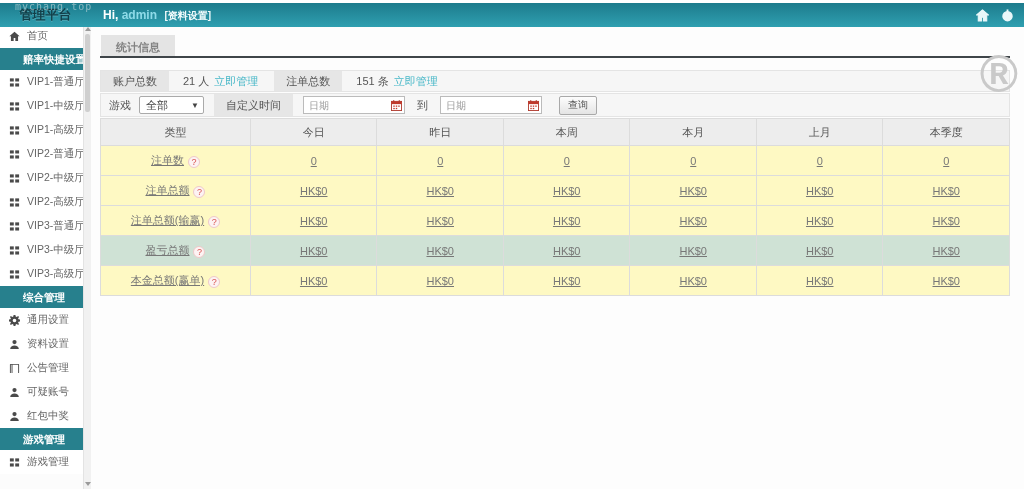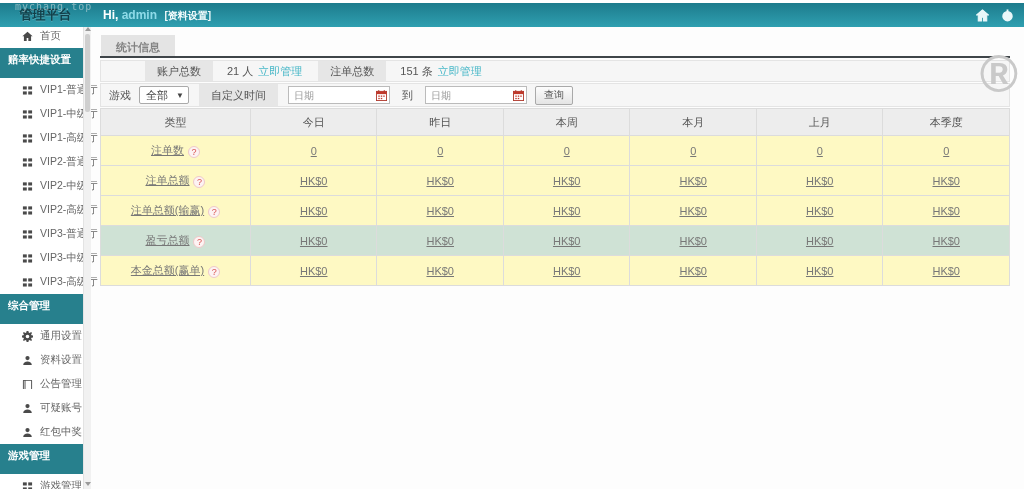--- a/index.html
+++ b/index.html
@@ -16,60 +16,60 @@
   .greet { margin-left:12px; color:#fff; font-weight:bold; font-size:12px; }
   .greet .uname { color:var(--username-blue,#8fdbe9); }
   .greet .profile { color:#f2fbfc; font-size:10px; font-weight:bold; margin-left:4px; }
   .top-icons { position:absolute; right:10px; top:0; height:24px; display:flex; align-items:center; gap:12px; }
   .top-icons svg { width:13px; height:13px; fill:#eaf7f9; stroke:#eaf7f9; cursor:pointer; }
   .page-watermark { position:absolute; top:1px; left:3px; z-index:11; font-family:"DejaVu Sans Mono",monospace;
     font-size:10px; color:rgba(215,228,230,.55); letter-spacing:1px; pointer-events:none;padding-left:12px; }
 
   
   .sidebar { position:absolute; top:24px; left:0; bottom:0; width:91px; background:#fcfcfc; z-index:5; }
-  .side-item { height:24px; display:flex; align-items:center; padding-left:22px; cursor:pointer; color:#666; background:#fff; }
+  .side-item { height:24px; display:flex; align-items:center; padding-left:9px; cursor:pointer; color:#666; background:#fff; }
   .side-item .side-ico { width:11px; height:11px; margin-right:7px; display:inline-flex; color:#4a4a4a; flex:none; }
   .side-item .side-ico svg { width:11px; height:11px; fill:currentColor; }
   .side-item .side-label { font-size:10.5px; white-space:nowrap; }
-  .side-section { height:30px; line-height:22px; background:var(--accent-teal,#27808d); color:#fff;
-    font-weight:bold; font-size:10.5px; padding-left:8px; white-space:nowrap; }
+  .side-section { height:22px; line-height:22px; background:var(--accent-teal,#27808d); color:#fff;
+    font-weight:bold; font-size:10.5px; padding-left:23px; white-space:nowrap; }
   .side-scroll { position:absolute; top:0; right:0; bottom:0; width:8px; background:#f1f1f1; border-left:1px solid #e3e3e3; }
   .side-scroll .arr { position:absolute; left:1px; width:0; height:0; border-left:3px solid transparent; border-right:3px solid transparent; }
   .side-scroll .arr.up { top:3px; border-bottom:4px solid #9a9a9a; }
   .side-scroll .arr.down { bottom:3px; border-top:4px solid #9a9a9a; }
   .side-scroll .thumb { position:absolute; left:1px; top:10px; width:5px; height:78px; background:#cfcfcf; border-radius:2px; }
 
   
   .content { position:absolute; top:24px; left:91px; right:0; bottom:0; background:#fdfdfd; padding:11px 14px 0 9px; }
   .r-mark { position:absolute; top:24px; right:6px; font-size:52px; line-height:1;
     color:#c9c9c9; font-weight:bold; z-index:6; pointer-events:none; }
 
   .tabbar { border-bottom:2px solid #3f4549; height:23px; }
   .tab { display:inline-block; background:#e4e4e4; color:#838383; font-size:11px;
     padding:5px 15px 4px; height:21px; margin-left:1px; cursor:pointer;font-weight:bold; }
 
   .bar { background:#f6f6f6; border:1px solid #e4e4e4; display:flex; align-items:center; font-size:11px; }
-  .stats-bar { margin-top:2px; height:22px;padding-left:44px; }
+  .stats-bar { margin-top:12px; height:22px; }
   .chip { background:#e6e6e6; height:100%; display:flex; align-items:center; padding:0 12px; color:#555; flex:none; }
   .stat-val { margin:0 5px 0 14px; color:#555; }
   .stat-link { color:var(--link-teal,#49b8c8); margin-right:16px; cursor:pointer; text-decoration:none; }
 
   .filter-bar { margin-top:1px; height:24px; }
   .flabel { margin:0 8px; color:#555; flex:none; }
   .fselect { background:#fff; border:1px solid #aaa; border-radius:2px; height:18px; display:flex;
-    align-items:center; padding:0 4px 0 6px; cursor:pointer; color:#444; }
+    align-items:center; padding:0 4px 0 6px; cursor:pointer; color:#444;gap:15px; }
   .fselect .chev { margin-left:8px; font-size:8px; color:#444; }
   .chip.time { margin-left:10px; }
   .date-wrap { position:relative; margin-left:10px; display:flex; align-items:center; }
   .date-wrap input { width:102px; height:18px; border:1px solid #bbb; font-size:10px; padding:0 18px 0 5px;
     color:#444; font-family:inherit; }
   .date-wrap input::placeholder { color:#999; }
   .cal-ico { position:absolute; right:3px; width:11px; height:11px; cursor:pointer; }
   .to-label { margin:0 2px 0 12px; color:#555; }
-  .query-btn { margin-left:8px; height:19px; padding:0 8px; font-size:10px; color:#555;
+  .query-btn { margin-left:17px; height:19px; padding:0 8px; font-size:10px; color:#555;
     background:linear-gradient(#fdfdfd,#e4e4e4); border:1px solid #a9a9a9; border-radius:2px; cursor:pointer; font-family:inherit; }
 
   table.stats { margin-top:1px; width:100%; border-collapse:collapse; table-layout:fixed; background:#fef9c3; }
   table.stats th { background:#ededed; border:1px solid #dcdcdc; height:27px; font-weight:normal;
     color:#555; font-size:11px; text-align:center; }
   table.stats th:first-child { width:16.5%; }
   table.stats td { border:1px solid #dcdcdc; height:30px; text-align:center; color:#777; font-size:11px;text-decoration:underline; }
   table.stats tr.hl td { background:var(--highlight-green,#cfe2d5); }
   .q { display:inline-block; width:12px; height:12px; line-height:11px; margin-left:4px;
     border:1px solid #eec9c9; border-radius:50%; background:#fdf3f3; color:var(--help-red,#d9534f);

